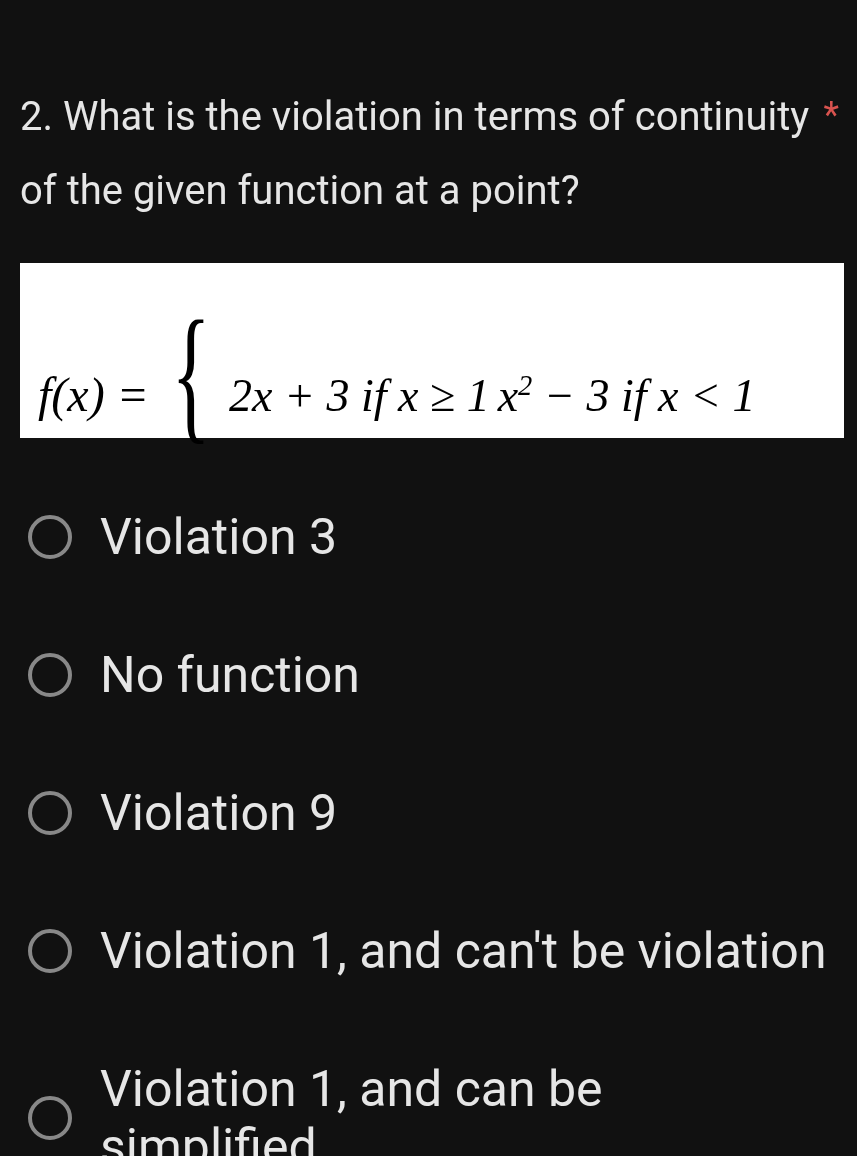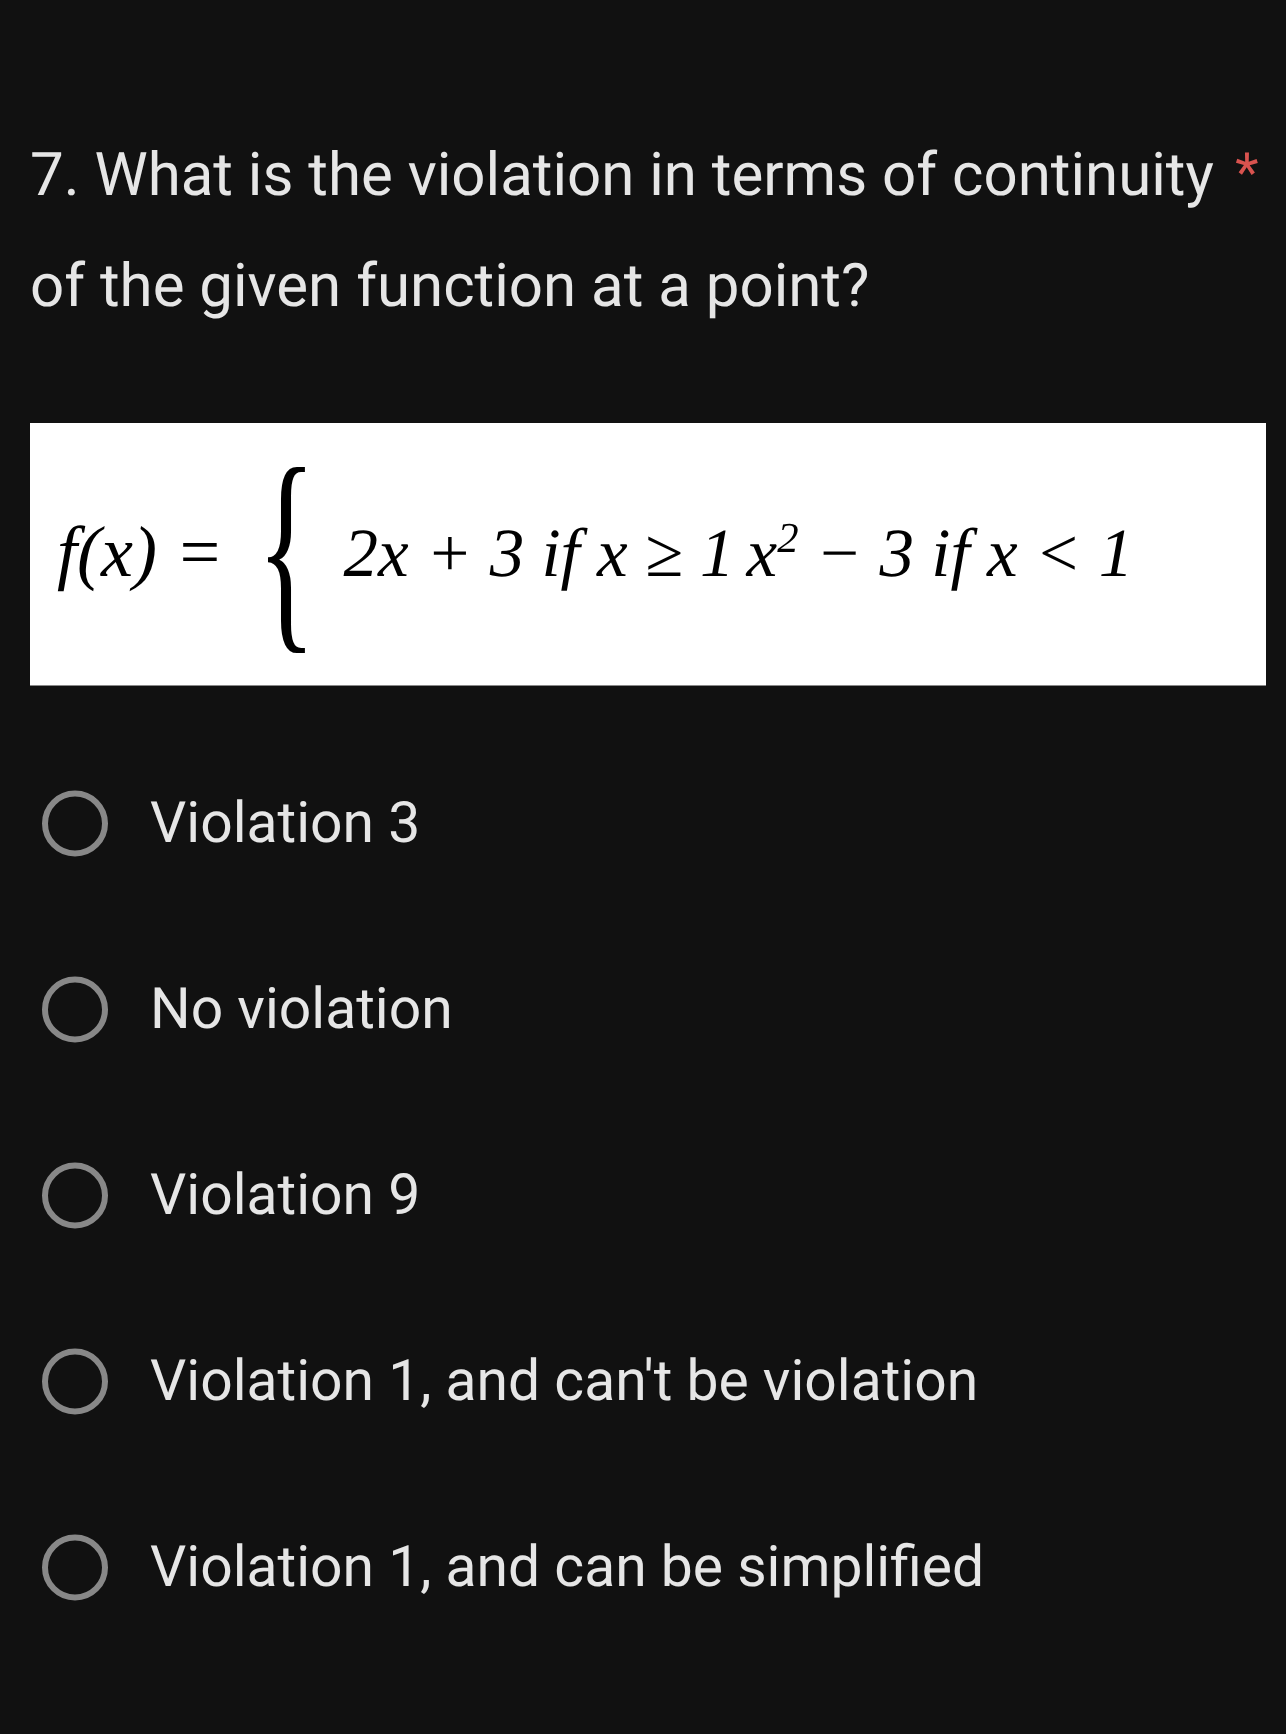--- a/index.html
+++ b/index.html
@@ -25,27 +25,27 @@
   .required-star {
     color: #d9534f;
     position: absolute;
     right: -2px;
     top: 2px;
     font-size: 36px;
   }
   .equation-box {
     background: #ffffff;
     color: #000000;
-    margin-top: 54px;
+    margin-top: 35px;
     margin-bottom: 30px;
     padding: 14px 10px 16px 18px;
     width: 824px;
     height: 175px;
     display: flex;
-    align-items: center;
+    align-items: flex-end;
     font-family: "Times New Roman", serif;
     font-size: 48px;
   }
   .eq-fx {
     font-style: italic;
     white-space: nowrap;
   }
   .eq-brace {
     font-size: 150px;
     line-height: 0.6;
@@ -82,30 +82,30 @@
     cursor: pointer;
   }
   .radio {
     width: 44px;
     height: 44px;
     border: 4px solid #888888;
     border-radius: 50%;
     flex-shrink: 0;
   }
   .option-label {
-    font-size: 38px;
+    font-size: 50px;
     color: #e6e6e6;
   }
 </style>
 </head>
 <body>
 
 <div class="question-block">
   <div class="question-text">
-    <span>7. What is the violation in terms of continuity of the given function at a point?</span>
+    <span>2. What is the violation in terms of continuity of the given function at a point?</span>
     <span class="required-star">*</span>
   </div>
 
   <div class="equation-box">
     <span class="eq-fx">f(x) =</span>
     <span class="eq-brace">{</span>
     <div class="eq-cases">
       <div class="eq-line">
         <span class="it">2x + 3 if x ≥ 1</span>
       </div>
@@ -115,21 +115,21 @@
     </div>
   </div>
 
   <div class="options">
     <div class="option">
       <div class="radio"></div>
       <span class="option-label">Violation 3</span>
     </div>
     <div class="option">
       <div class="radio"></div>
-      <span class="option-label">No violation</span>
+      <span class="option-label">No function</span>
     </div>
     <div class="option">
       <div class="radio"></div>
       <span class="option-label">Violation 9</span>
     </div>
     <div class="option">
       <div class="radio"></div>
       <span class="option-label">Violation 1, and can't be violation</span>
     </div>
     <div class="option">

